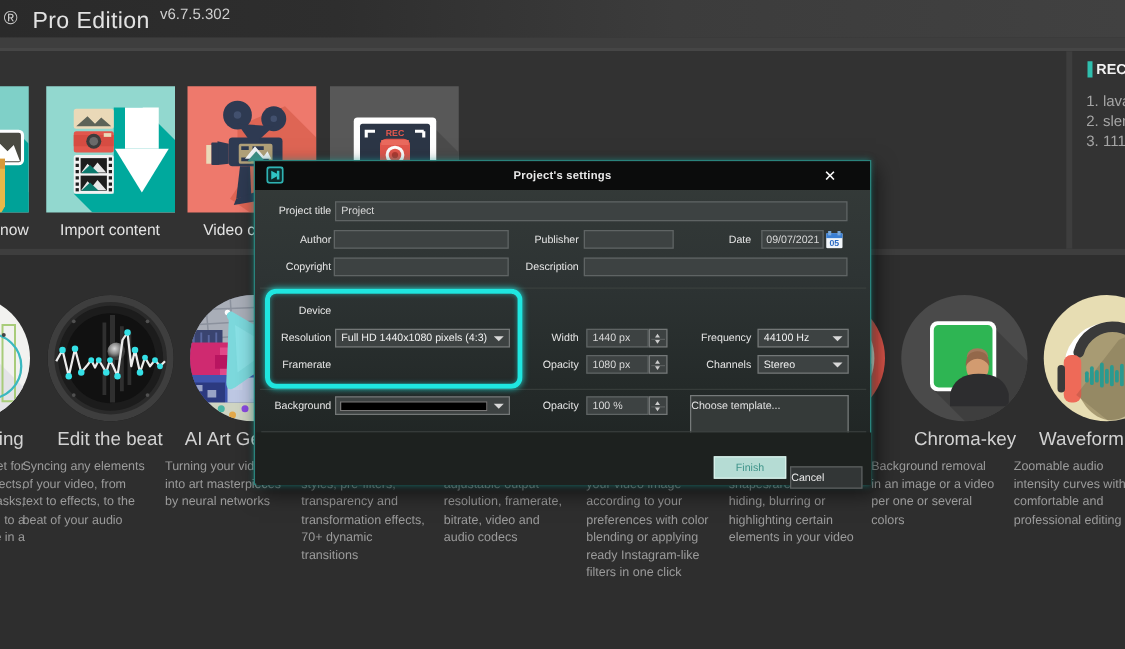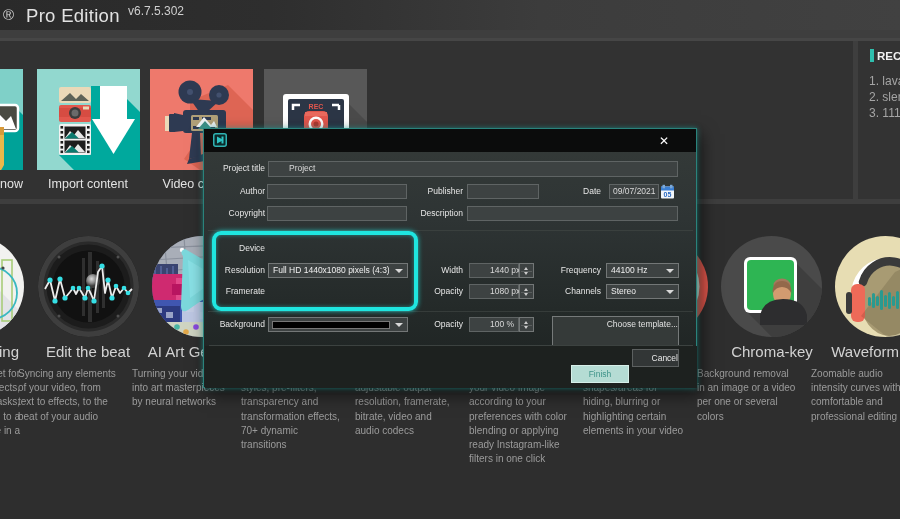--- a/index.html
+++ b/index.html
@@ -23,35 +23,35 @@
 #lower{left:0;top:204px;width:900px;height:315px;background:#2e2e2e}
 .circ{position:absolute;top:236px;width:101px;height:101px;border-radius:50%;overflow:hidden}
 .ctitle{position:absolute;top:343px;font-size:15px;color:#d2d2d2;text-align:center;white-space:nowrap}
 .cdesc{position:absolute;top:367px;font-size:10px;line-height:14.2px;color:#9b9b9b;}
 
 #dialog{left:203px;top:128px;width:494px;height:260px;background:linear-gradient(180deg,#353b39 0%,#2e3434 35%,#242a29 70%,#1d2221 100%);border:1px solid #2a837c;box-shadow:0 0 5px rgba(30,205,195,.5),4px 6px 16px rgba(0,0,0,.6);z-index:50}
 #dtitle{left:0;top:0;width:100%;height:23px;background:#0b0c0c}
 #dtitletext{left:0;top:6px;width:100%;text-align:center;font-size:9px;font-weight:bold;color:#eaeaea;letter-spacing:.2px}
 #dclose{left:455px;top:5px;font-size:12px;color:#fff}
 .lbl{position:absolute;font-size:8.5px;color:#e6e6e6;text-align:right;white-space:nowrap}
-.inp{position:absolute;background:#3d4242;border:1px solid #5f6464;color:#d9d9d9;font-size:8.5px;line-height:13px;padding:0 20px;white-space:nowrap}
+.inp{position:absolute;background:#3d4242;border:1px solid #5f6464;color:#d9d9d9;font-size:8.5px;line-height:13px;padding:0 4px;white-space:nowrap}
 .combo{position:absolute;background:#3d4242;border:1px solid #737777;color:#f0f0f0;font-size:8.5px;line-height:13px;padding:0 4px;white-space:nowrap;overflow:hidden}
 .combo .arr{position:absolute;right:4px;top:5px;width:0;height:0;border-left:4px solid transparent;border-right:4px solid transparent;border-top:4px solid #d8d8d8}
 .spin{position:absolute;width:15px;background:#3d4242;border:1px solid #737777}
 .spin:before{content:"";position:absolute;left:4px;top:2.5px;border-left:2.5px solid transparent;border-right:2.5px solid transparent;border-bottom:3.5px solid #ccc}
 .spin:after{content:"";position:absolute;left:4px;bottom:2.5px;border-left:2.5px solid transparent;border-right:2.5px solid transparent;border-top:3.5px solid #ccc}
 .spin .mid{position:absolute;left:1px;top:50%;width:11px;height:1px;background:#5a5e5e}
 #cyanbox{left:8px;top:102px;width:206px;height:80px;border:4px solid #1fe6e0;border-radius:9px;box-shadow:0 0 5px rgba(31,230,224,.8),inset 0 0 4px rgba(31,230,224,.5)}
 #devcombo{left:64px;top:111px;width:140px;height:16px;background:linear-gradient(180deg,#3c7ede,#1b55be);border:1px solid #9aa0a0;color:#eaf4ff;font-size:8.5px;line-height:14px;padding:0 3px}
 #devarrow{position:absolute;right:1px;top:1px;width:12px;height:12px;background:#5d6263;border-left:1px solid #8a8f8f}
 #devarrow:before{content:"";position:absolute;left:2px;top:4px;border-left:4px solid transparent;border-right:4px solid transparent;border-top:4px solid #23282a}
 #sep{left:5px;top:216px;width:484px;height:1px;background:#3c4240}
 #dfoot{left:1px;top:217px;width:492px;height:42px;background:#1d211f}
 #finishbtn{left:367px;top:236px;width:58px;height:18px;background:#b5dcd4;border:1px solid #d7efe9;color:#3f948a;font-size:8.5px;text-align:center;line-height:16px}
-#cancelbtn{left:428px;top:220px;width:47px;height:18px;background:#323636;border:1px solid #5c6060;color:#e9e9e9;font-size:8.5px;text-align:right;line-height:16px}
+#cancelbtn{left:428px;top:244px;width:58px;height:18px;background:#323636;border:1px solid #5c6060;color:#e9e9e9;font-size:8.5px;text-align:left;line-height:16px}
 </style></head>
 <body>
 
 <div class="abs" id="titlebar"></div>
 <div class="abs" id="menustrip"></div>
 <div class="abs" id="topline"></div>
 <div class="abs" id="brandreg">®</div>
 <div class="abs" id="brand">Pro Edition</div>
 <div class="abs" id="brandver">v6.7.5.302</div>
 
@@ -333,20 +333,21 @@
 <div class="cdesc" style="left:132px;width:140px">Turning your videos<br>into art masterpieces<br>by neural networks</div>
 <div class="cdesc" style="left:241px;width:150px">Smooth transition<br>styles, pre-filters,<br>transparency and<br>transformation effects,<br>70+ dynamic<br>transitions</div>
 <div class="cdesc" style="left:355px;width:150px">Fully controllable and<br>adjustable output<br>resolution, framerate,<br>bitrate, video and<br>audio codecs</div>
 <div class="cdesc" style="left:469px;width:150px">Fine-tuning of<br>your video image<br>according to your<br>preferences with color<br>blending or applying<br>ready Instagram-like<br>filters in one click</div>
 <div class="cdesc" style="left:583px;width:150px">Free and custom<br>shapes/areas for<br>hiding, blurring or<br>highlighting certain<br>elements in your video</div>
 <div class="cdesc" style="left:697px;width:150px">Background removal<br>in an image or a video<br>per one or several<br>colors</div>
 <div class="cdesc" style="left:811px;width:150px">Zoomable audio<br>intensity curves with<br>comfortable and<br>professional editing</div>
 
 <div class="abs" id="dialog">
   <div class="abs" id="dtitle"></div>
+  <div class="abs" id="dtitletext">Project's settings</div>
   <div class="abs" id="dclose">✕</div>
 
   <div class="lbl" style="right:431px;top:34px">Project title</div>
   <div class="inp" style="left:64px;top:32px;width:410px;height:16px">Project</div>
 
   <div class="lbl" style="right:431px;top:57px">Author</div>
   <div class="inp" style="left:63px;top:55px;width:140px;height:15px"></div>
   <div class="lbl" style="right:233px;top:57px">Publisher</div>
   <div class="inp" style="left:263px;top:55px;width:72px;height:15px"></div>
   <div class="lbl" style="right:95px;top:57px">Date</div>
@@ -393,21 +394,21 @@
   <div class="lbl" style="right:431px;top:190px">Background</div>
   <div class="combo" style="left:64px;top:188px;width:140px;height:15px">
       <span style="position:absolute;left:3px;top:3px;width:118px;height:8px;background:#000;border:1px solid #777"></span>
       <span class="arr"></span>
     </div>
   <div class="lbl" style="right:233px;top:190px">Opacity</div>
   <div class="inp" style="left:265px;top:188px;width:50px;height:15px">100 %</div>
   <div class="spin" style="left:315px;top:188px;height:15px">
       <span class="mid"></span>
     </div>
-  <div class="abs" style="left:348px;top:187px;width:127px;height:32px;background:#353a39;border:1px solid #767a7a;color:#e2e2e2;font-size:8.5px;text-align:right;line-height:15px">Choose template...</div>
+  <div class="abs" style="left:348px;top:187px;width:127px;height:32px;background:#353a39;border:1px solid #767a7a;color:#e2e2e2;font-size:8.5px;text-align:left;line-height:15px">Choose template...</div>
 
   <div class="abs" id="sep"></div>
   <div class="abs" id="dfoot"></div>
   <div class="abs" id="finishbtn">Finish</div>
   <div class="abs" id="cancelbtn">Cancel</div>
 
   <div class="abs" style="left:9px;top:4px;width:14px;height:14px">
     <svg width="14" height="14" viewBox="0 0 14 14">
         <rect x="0.75" y="0.75" width="12.5" height="12.5" rx="2" fill="#0c2a2a" stroke="#2fb3b3" stroke-width="1.5"></rect>
         <path d="M4 3.5 L10.5 7 L4 10.5 Z" fill="#2fc4c4"></path>

